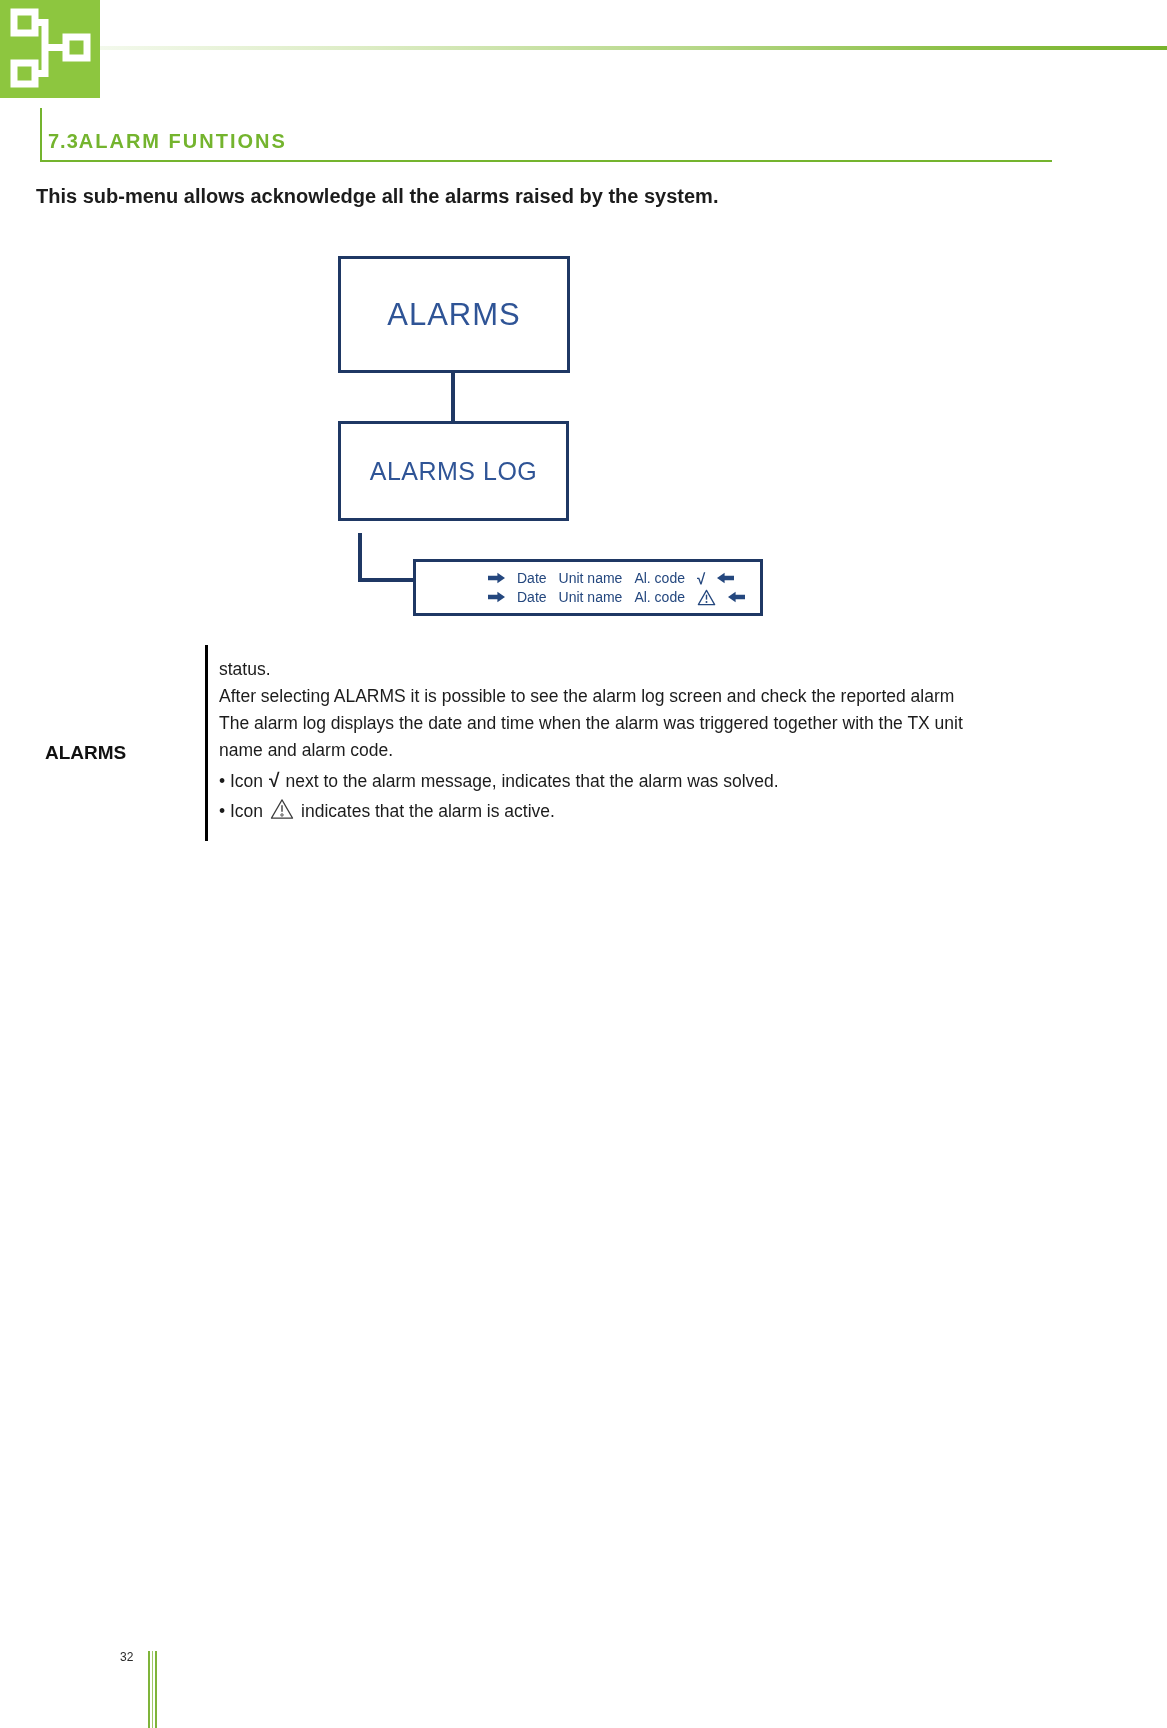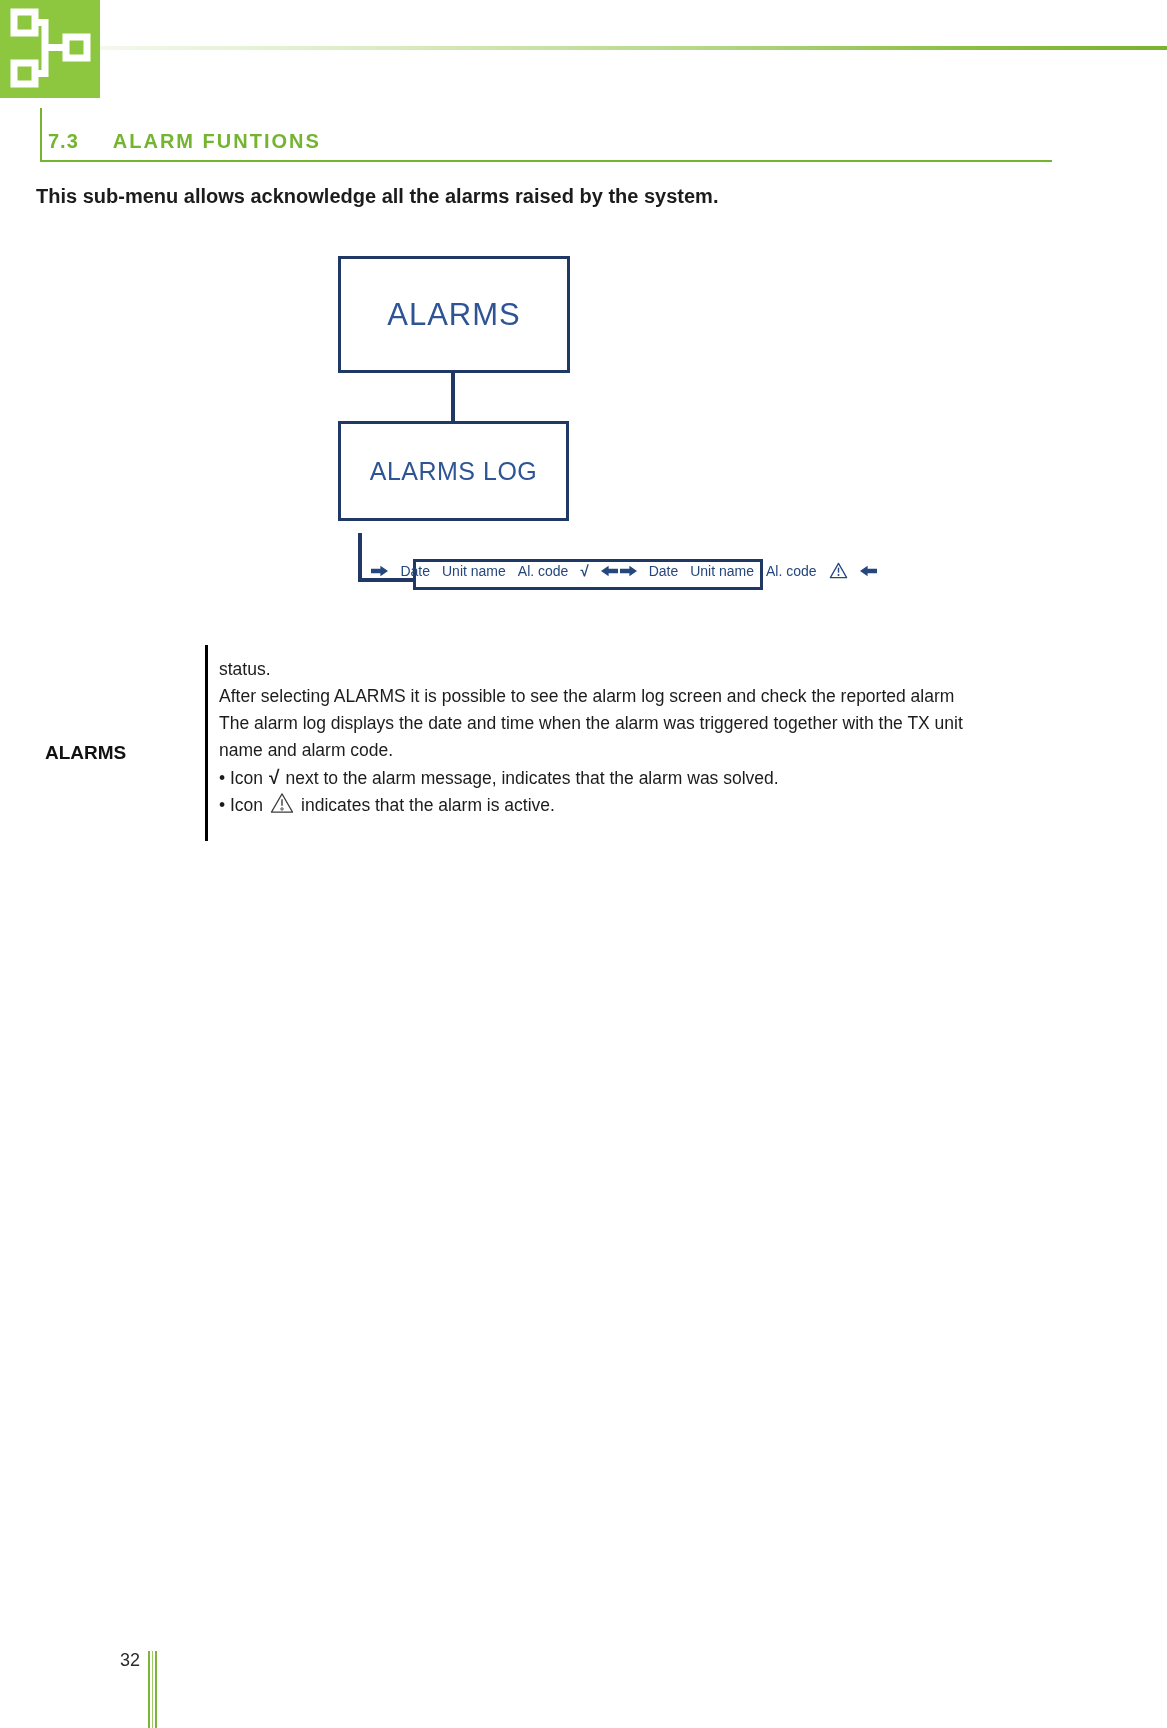--- a/index.html
+++ b/index.html
@@ -8,51 +8,51 @@
     position:relative; width:1167px; height:1728px; background:#ffffff;
     font-family:"Liberation Sans", sans-serif; overflow:hidden; color:#1c1c1c;
   }
   
   .logo { position:absolute; left:0; top:0; width:100px; height:98px; }
   .top-rule {
     position:absolute; left:100px; top:46px; width:1067px; height:4px;
     background:linear-gradient(to right,#f3f9ec 0%,#dcecc4 25%,#b7d88a 55%,#8cc047 80%,#78b32c 100%);
   }
   .heading { position:absolute; left:48px; top:130px; color:#74b42e; font-weight:700; font-size:20px; white-space:nowrap; }
-  .heading .num { letter-spacing:1px; margin-right:34px; }
+  .heading .num { letter-spacing:1px; }
   .heading .ttl { letter-spacing:2px; }
   .heading-vline { position:absolute; left:40px; top:108px; width:2px; height:54px; background:#74b42e; }
   .heading-underline { position:absolute; left:40px; top:160px; width:1012px; height:2px; background:#74b42e; }
   .intro { position:absolute; left:36px; top:185px; font-size:20px;font-weight:bold; }
   
   .dbox { position:absolute; border:3px solid #1f3864; background:#fff;
           display:flex; align-items:center; justify-content:center; color:#2f5496; }
   .box1 { left:338px; top:256px; width:232px; height:117px; font-size:31px; letter-spacing:1px; }
   .box2 { left:338px; top:421px; width:231px; height:100px; font-size:25px; letter-spacing:0.5px; }
   .conn-v { position:absolute; left:451px; top:370px; width:4px; height:52px; background:#1f3864; }
   .conn-elbow { position:absolute; left:358px; top:533px; width:55px; height:49px;
                 border-left:4px solid #1f3864; border-bottom:4px solid #1f3864; }
-  .box3 { left:413px; top:559px; width:350px; height:31px; flex-direction:row;
+  .box3 { left:413px; top:559px; width:350px; height:57px; flex-direction:column;
           justify-content:center; align-items:flex-start; padding-left:72px; gap:2px; }
   .log-row { display:flex; align-items:center; gap:12px; color:#24477e; font-size:14px; white-space:nowrap; }
   .log-row .cell { display:inline-block; }
   .arrow-ic { color:#24477e; display:inline-block; }
   .arrow-left { transform:scaleX(-1); }
   .chk-glyph { font-size:15px; font-weight:700; color:#24477e; }
   .tri-navy { color:#24477e; }
   
   .side-label { position:absolute; left:45px; top:742px; font-size:19px; font-weight:700; color:#111; }
   .desc-vline { position:absolute; left:205px; top:645px; width:3px; height:196px; background:#000; }
   .desc { position:absolute; left:219px; top:656px; width:840px; font-size:17.5px; }
   .desc .line { line-height:27px; }
-  .desc .bullet { line-height:21px; margin-top:3px; }
+  .desc .bullet { line-height:27px; margin-top:3px; }
   .bold-check { font-weight:700; font-size:19px; margin:0 6px; }
   .tri-dark { color:#3d3d3d; margin:0 7px; vertical-align:-3px; }
   
-  .page-num { position:absolute; left:120px; top:1650px; font-size:18px; color:#2b2b2b; }
+  .page-num { position:absolute; left:120px; top:1650px; font-size:12px; color:#2b2b2b; }
   .footer-rule { position:absolute; left:148px; top:1651px; width:9px; height:77px; }
   .footer-rule .s1 { position:absolute; left:0; top:0; width:2px; height:100%; background:#7fb43a; }
   .footer-rule .s2 { position:absolute; left:3.5px; top:0; width:1.5px; height:100%; background:#9fca69; }
   .footer-rule .s3 { position:absolute; left:6.5px; top:0; width:2px; height:100%; background:#7fb43a; }
 </style>
 </head>
 <body>
 
 <div class="page">
 

